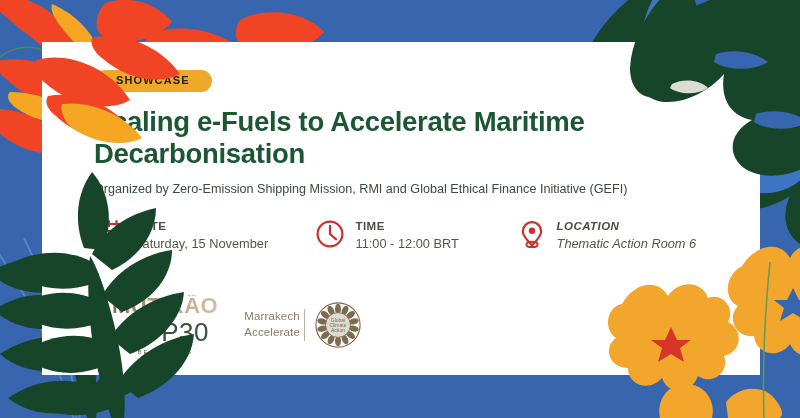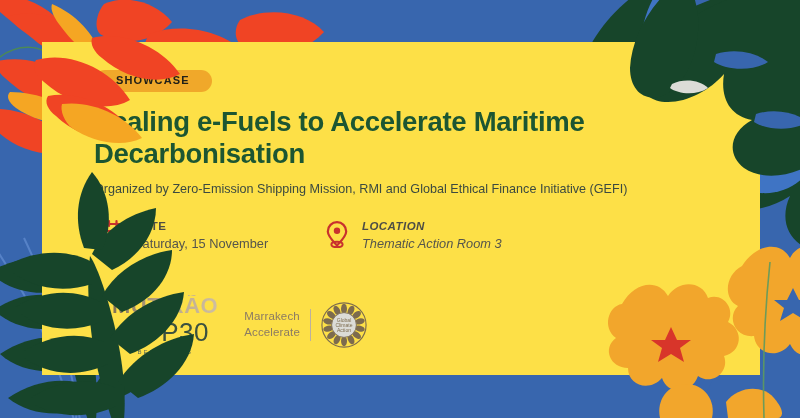--- a/index.html
+++ b/index.html
@@ -34,21 +34,21 @@
   #art-back  { inset: 0; z-index: 1; }
   #art-front { inset: 0; z-index: 3; }
 
   
   #card {
     position: absolute;
     left: 42px;
     top: 42px;
     width: 718px;
     height: 333px;
-    background: #fde047;
+    background: #ffffff;
     z-index: 2;
   }
 
   .card-inner {
     position: absolute;
     left: 52px;
     top: 28px;
     right: 20px;
   }
 
@@ -169,21 +169,21 @@
     align-items: center;
     gap: 10px;
     padding-left: 4px;
   }
 
   #mp-text {
     color: #8B7B63;
     font-size: 11.5px;
     line-height: 1.35;
     letter-spacing: 0.15px;
-    padding-right: 10px;
+    padding-right: 4px;
     border-right: 1px solid #BCB0A0;
   }
 
   #gca-seal { width: 46px; height: 46px; display: block; }
 </style>
 </head>
 <body>
 
 <div id="stage">
 
@@ -284,30 +284,41 @@
               <rect x="16.7" y="20.4" width="3" height="2.6"></rect>
               <rect x="21.3" y="20.4" width="3" height="2.6"></rect>
             </g>
           </svg>
           <div class="detail-text">
             <div class="detail-label">DATE</div>
             <div class="detail-value">Saturday, 15 November</div>
           </div>
         </div>
 
+        <div class="detail" id="detail-time">
+          <svg class="detail-icon" viewBox="0 0 30 30">
+            <circle cx="15" cy="15" r="12.4" fill="none" stroke="#C8322E" stroke-width="2.2"></circle>
+            <line x1="15" y1="15" x2="15" y2="6.8" stroke="#C8322E" stroke-width="2.2" stroke-linecap="round"></line>
+            <line x1="15" y1="15" x2="21.2" y2="20.4" stroke="#C8322E" stroke-width="2.2" stroke-linecap="round"></line>
+          </svg>
+          <div class="detail-text">
+            <div class="detail-label">TIME</div>
+            <div class="detail-value">11:00 - 12:00 BRT</div>
+          </div>
+        </div>
 
         <div class="detail" id="detail-location">
           <svg class="detail-icon" viewBox="0 0 30 30">
             <path d="M15 3.2 C 9.9 3.2 5.8 7.3 5.8 12.4 C 5.8 17 11.4 22.6 15 26.4 C 18.6 22.6 24.2 17 24.2 12.4 C 24.2 7.3 20.1 3.2 15 3.2 Z" fill="none" stroke="#C8322E" stroke-width="2.2" stroke-linejoin="round"></path>
             <circle cx="15" cy="11.8" r="3.2" fill="#C8322E"></circle>
             <ellipse cx="15" cy="25.4" rx="5.6" ry="2.6" fill="none" stroke="#C8322E" stroke-width="2"></ellipse>
           </svg>
           <div class="detail-text">
             <div class="detail-label">LOCATION</div>
-            <div class="detail-value">Thematic Action Room 3</div>
+            <div class="detail-value">Thematic Action Room 6</div>
           </div>
         </div>
 
       </div>
     </div>
 
     <div id="logos">
 
       <div id="cop-logo">
         <div id="mutirao">MUTIRÃO</div>

